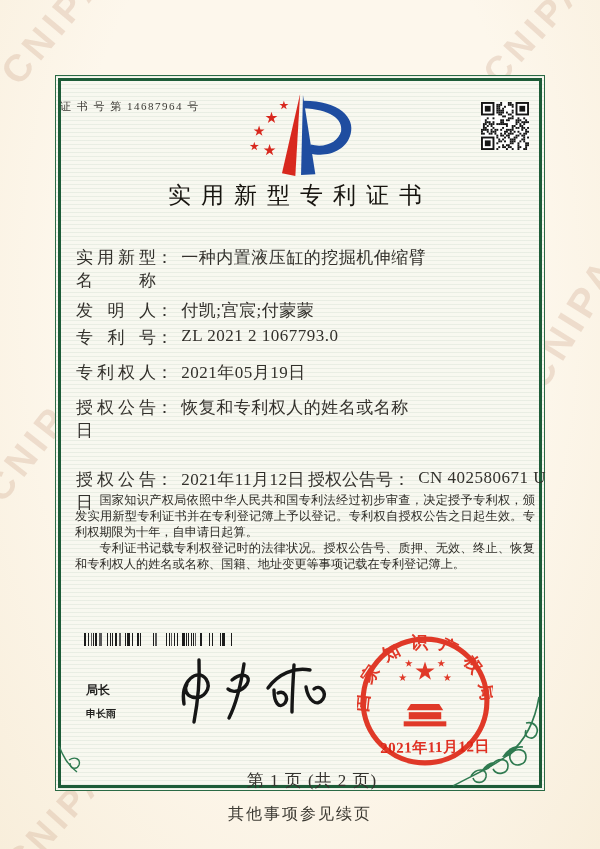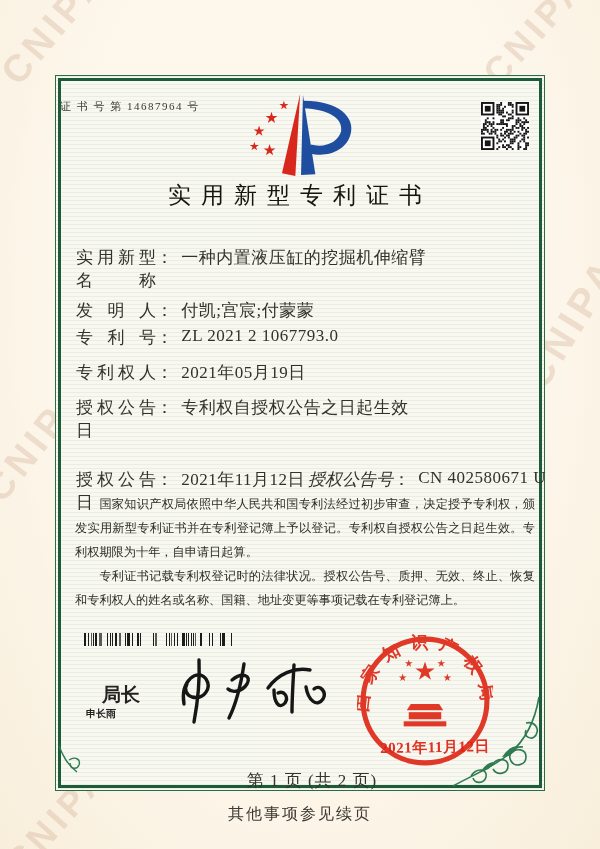--- a/index.html
+++ b/index.html
@@ -20,29 +20,29 @@
   #logo{position:absolute;left:240px;top:92px;}
   #title{position:absolute;left:0;top:180px;width:100%;text-align:center;
     font-size:23px;font-weight:normal;letter-spacing:10px;color:#17140f;}
   
   .frow{position:absolute;left:76px;width:460px;font-size:17px;color:#33312c;}
   .flabel{display:inline-block;width:80px;text-align:justify;text-align-last:justify;vertical-align:top;}
   .fcolon{display:inline-block;vertical-align:top;}
   .fvalue{display:inline-block;vertical-align:top;margin-left:4px;letter-spacing:0.5px;}
   .fvalue-wrap{width:322px;line-height:1.55;}
   .frow-sub{position:absolute;left:232px;top:0;white-space:nowrap;}
-  .flabel-plain{display:inline-block;vertical-align:top;font-style:italic;}
+  .flabel-plain{display:inline-block;vertical-align:top;}
   
   #body-text{position:absolute;left:75px;top:492px;width:460px;font-size:12.2px;
-    line-height:24px;text-align:justify;color:#2e2c27;}
+    line-height:16px;text-align:justify;color:#2e2c27;}
   #body-text p{margin:0;text-indent:2em;}
   
   #barcode{position:absolute;left:84px;top:633px;width:160px;height:13px;}
   
-  #signer-title{position:absolute;left:102px;top:682px;font-family:"Liberation Sans","DejaVu Sans",sans-serif;font-weight:bold;font-size:19px;color:#232220;}
+  #signer-title{position:absolute;left:86px;top:682px;font-family:"Liberation Sans","DejaVu Sans",sans-serif;font-weight:bold;font-size:12px;color:#232220;}
   #signer-name{position:absolute;left:86px;top:707px;font-family:"Liberation Sans","DejaVu Sans",sans-serif;font-weight:bold;font-size:10px;color:#232220;}
   #signature{position:absolute;left:168px;top:652px;}
   
   #seal{position:absolute;left:357px;top:633px;opacity:0.95;}
   #seal-date{position:absolute;left:360px;top:738px;width:150px;text-align:center;
     font-size:15px;font-weight:bold;color:rgba(222,32,18,0.93);letter-spacing:0.5px;transform:rotate(-1deg);}
   
   #page-info{position:absolute;left:12px;top:769px;width:100%;text-align:center;font-size:17px;color:#35332e;letter-spacing:1px;}
   #continuation-note{position:absolute;left:0;top:804px;width:100%;text-align:center;font-size:16px;color:#3c3a33;letter-spacing:2px;}
   
@@ -303,21 +303,21 @@
   <div class="frow" style="top:326px;">
     <span class="flabel">专利号</span><span class="fcolon">：</span>
     <span class="fvalue">ZL 2021 2 1067793.0</span>
   </div>
   <div class="frow" style="top:361px;">
     <span class="flabel">专利权人</span><span class="fcolon">：</span>
     <span class="fvalue">2021年05月19日</span>
   </div>
   <div class="frow" style="top:396px;">
     <span class="flabel">授权公告日</span><span class="fcolon">：</span>
-    <span class="fvalue">专利权自授权公告之日起生效</span>
+    <span class="fvalue">恢复和专利权人的姓名或名称</span>
   </div>
   <div class="frow" style="top:468px;">
     <span class="flabel">授权公告日</span><span class="fcolon">：</span>
     <span class="fvalue">2021年11月12日</span>
     <span class="frow-sub">
       <span class="flabel-plain">授权公告号</span><span class="fcolon">：</span>
       <span class="fvalue">CN 402580671 U</span>
     </span>
   </div>
 

